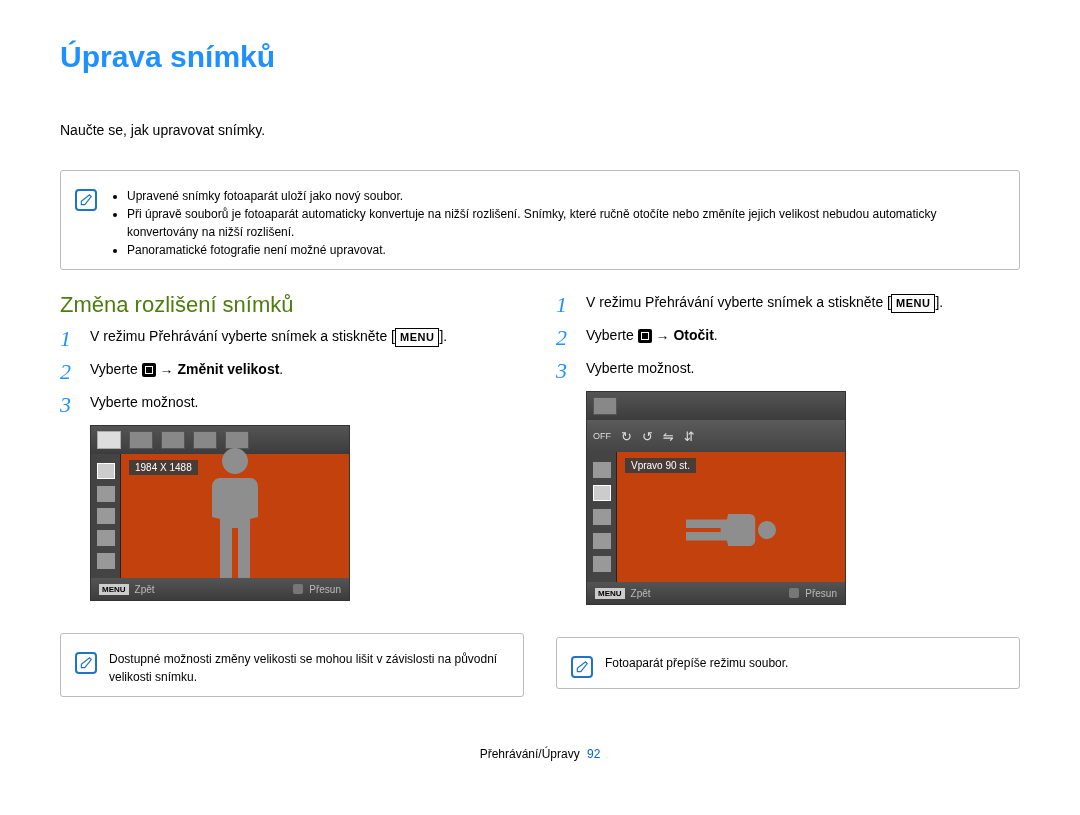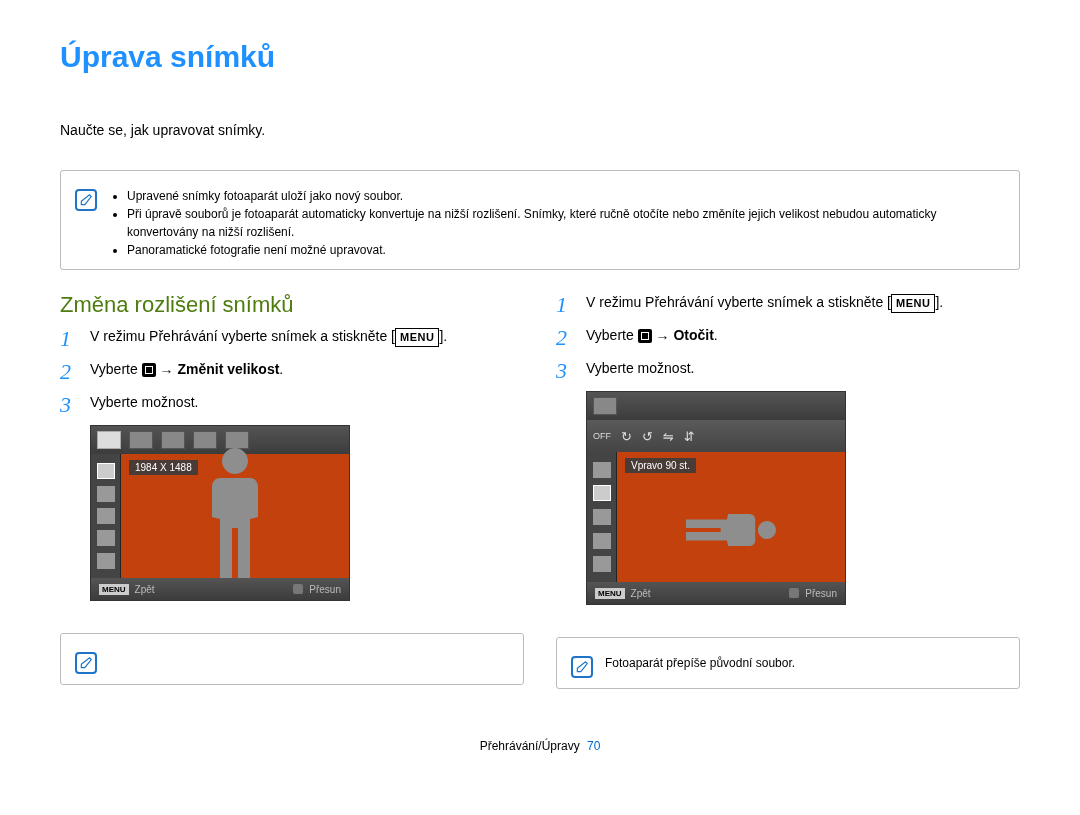--- a/index.html
+++ b/index.html
@@ -239,20 +239,21 @@
         <span>Přesun</span>
       </div>
     </div>
 
     <div class="note-box">
       <div class="note-icon">
         <svg width="14" height="14" viewBox="0 0 24 24" stroke-width="2">
             <path d="M4 14 L18 3 L21 6 L10 20 L4 20 Z"></path>
           </svg>
       </div>
+      <p>Dostupné možnosti změny velikosti se mohou lišit v závislosti na původní velikosti snímku.</p>
     </div>
   </div>
 
   <div class="col">
 
     <ol class="steps">
       <li>
         <span>V režimu Přehrávání vyberte snímek a stiskněte [</span><span class="menu-box">MENU</span><span>].</span>
       </li>
       <li>
@@ -296,21 +297,21 @@
         <span>Přesun</span>
       </div>
     </div>
 
     <div class="note-box">
       <div class="note-icon">
         <svg width="14" height="14" viewBox="0 0 24 24" stroke-width="2">
             <path d="M4 14 L18 3 L21 6 L10 20 L4 20 Z"></path>
           </svg>
       </div>
-      <p>Fotoaparát přepíše původní soubor.</p>
+      <p>Fotoaparát přepíše režimu soubor.</p>
     </div>
   </div>
 </div>
 
 <div class="footer">
   <span>Přehrávání/Úpravy</span>
-  <span class="pg">70</span>
+  <span class="pg">92</span>
 </div>
 
 </body></html>

